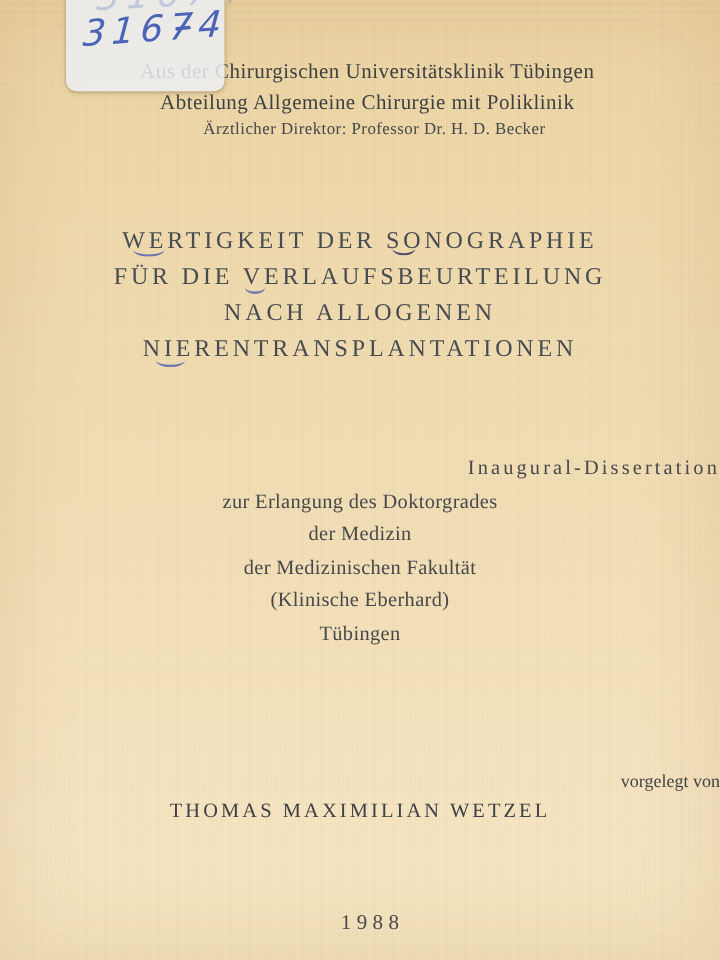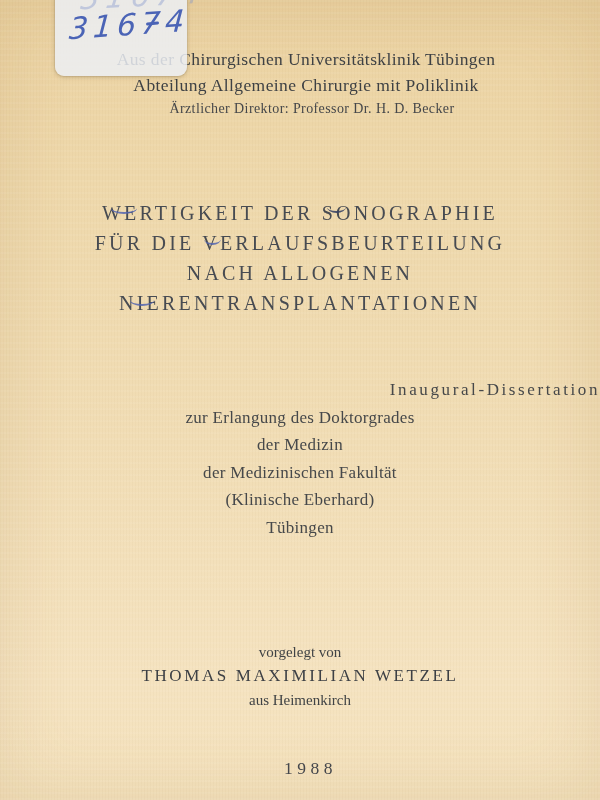--- a/index.html
+++ b/index.html
@@ -21,29 +21,29 @@
   }
 
   .centered { position:absolute; left:0; right:0; text-align:center; }
 
   
   .inst-line1, .inst-line2 { font-size:17.5px; line-height:26px; color:#3e4144; letter-spacing:0.4px;padding-left:12px; }
   .institution { top:46px; }
   .inst-line3 { font-size:14px; line-height:21px; color:#45474a; letter-spacing:0.4px;padding-left:24px; }
 
   
-  .main-title { top:186px; font-size:20px; line-height:30px; letter-spacing:3.2px; color:#474b52; font-weight:normal; margin:12px; }
+  .main-title { top:186px; font-size:20px; line-height:30px; letter-spacing:3.2px; color:#474b52; font-weight:normal; margin:0; }
 
   
   .dissertation { top:376px; font-size:17px; line-height:27.5px; letter-spacing:0.3px; color:#46484a; }
   .diss-line1 { letter-spacing:2.6px;text-align:right; }
 
   
   .author { top:640px; line-height:24px; color:#404345; }
-  .author-line1, .author-line3 { font-size:15px; }
+  .author-line1, .author-line3 { font-size:15px;text-align:right; }
   .author-line2 { font-size:17px; letter-spacing:2.6px; color:#3d4045; }
 
   
   .year-line { top:758px; font-size:17.5px; letter-spacing:4.5px; color:#45474c;padding-left:21px; }
 
   
   .sticker {
     position:absolute; left:55px; top:-10px; width:132px; height:86px;
     background:rgba(236,239,246,0.84);
     border-radius:9px;
@@ -103,21 +103,20 @@
     <div>zur Erlangung des Doktorgrades</div>
     <div>der Medizin</div>
     <div>der Medizinischen Fakultät</div>
     <div>(Klinische Eberhard)</div>
     <div>Tübingen</div>
   </div>
 
   <div class="centered author">
     <div class="author-line1">vorgelegt von</div>
     <div class="author-line2">THOMAS MAXIMILIAN WETZEL</div>
-    <div class="author-line3">aus Heimenkirch</div>
   </div>
 
   <div class="centered year-line">1988</div>
 
   <div class="sticker">
     <span class="handwriting-ghost">31674</span>
     <span class="handwriting">31674</span>
     <span class="seven-bar"></span>
   </div>
 

